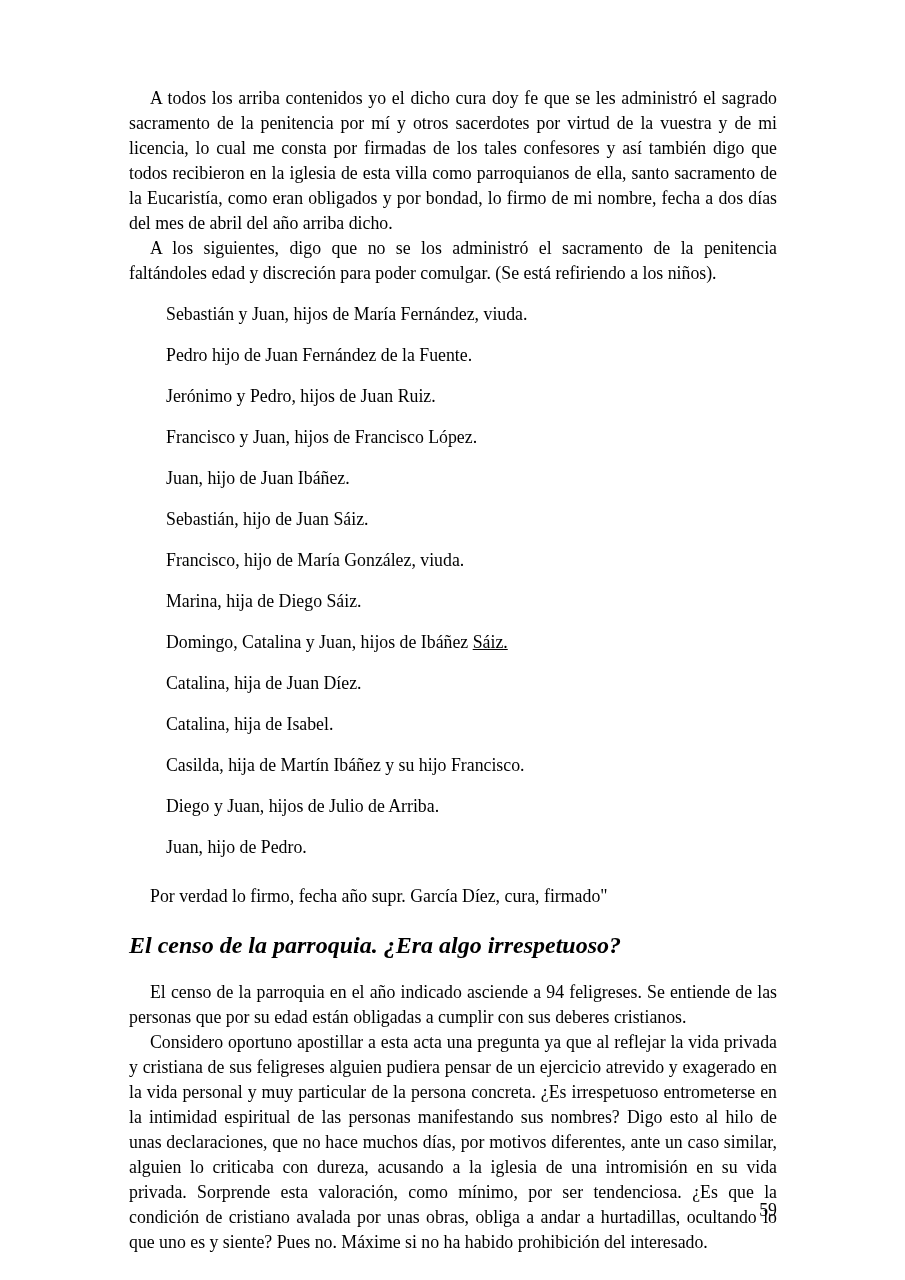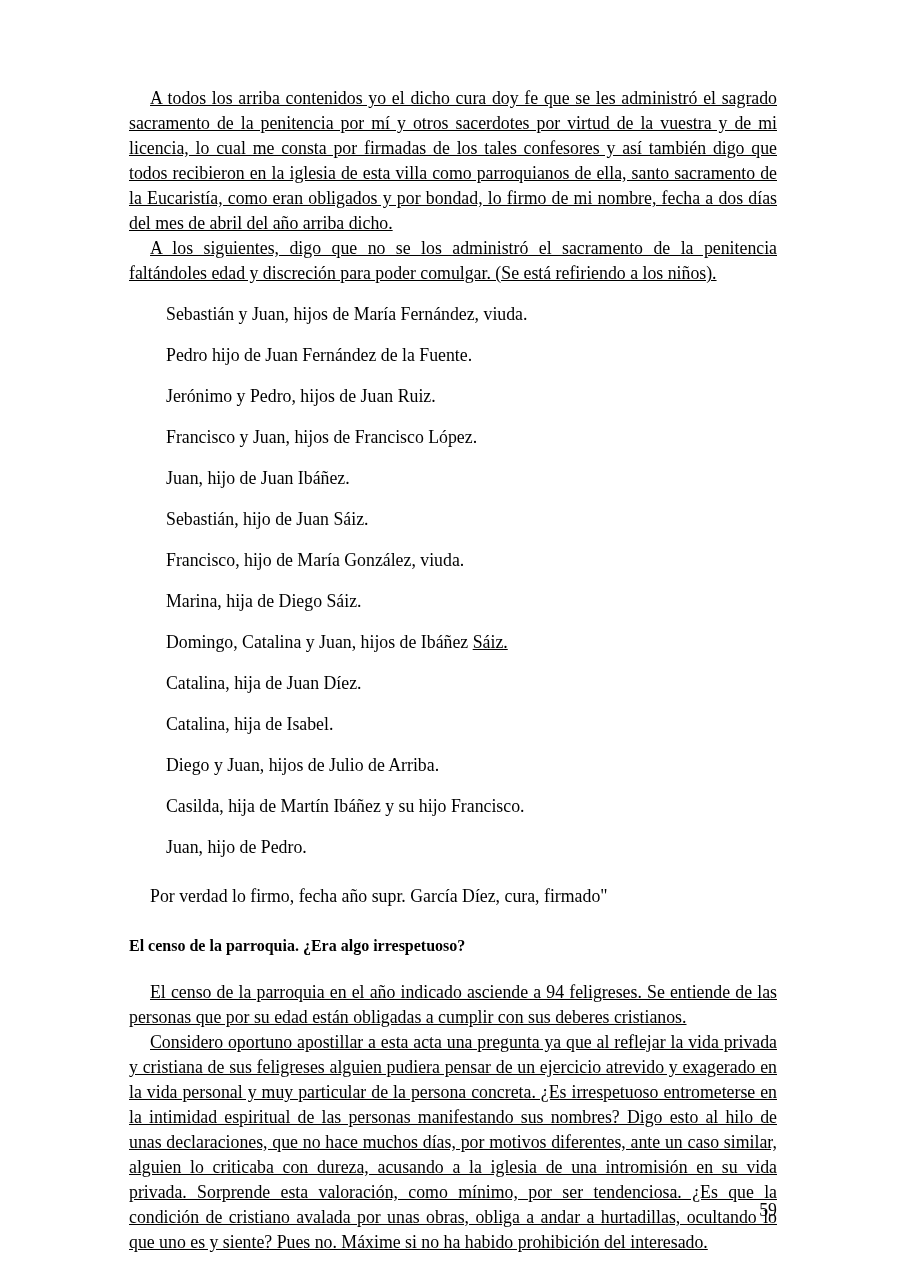--- a/index.html
+++ b/index.html
@@ -20,36 +20,36 @@
   .page {
     position: absolute;
     top: 86px;
     left: 129px;
     width: 648px;
   }
   .para {
     margin: 0;
     text-align: justify;
     text-indent: 21px;
-    text-decoration: underline;
   }
   .list-line {
     margin: 16px;
     text-indent: 21px;
     white-space: nowrap;
   }
   .closing {
     margin: 24px 0 0 0;
     text-indent: 21px;
   }
   .heading {
     margin: 24px 0 22px 0;
-    font-size: 16px;
+    font-size: 24px;
     font-weight: bold;
     line-height: 25px;
+    font-style: italic;
   }
   .underline {
     text-decoration: underline;
   }
   .page-number {
     position: absolute;
     top: 1198px;
     left: 129px;
     width: 648px;
     text-align: right;
@@ -69,22 +69,22 @@
     <div class="list-line">Pedro hijo de Juan Fernández de la Fuente.</div>
     <div class="list-line">Jerónimo y Pedro, hijos de Juan Ruiz.</div>
     <div class="list-line">Francisco y Juan, hijos de Francisco López.</div>
     <div class="list-line">Juan, hijo de  Juan Ibáñez.</div>
     <div class="list-line">Sebastián, hijo de Juan Sáiz.</div>
     <div class="list-line">Francisco, hijo de María González, viuda.</div>
     <div class="list-line">Marina, hija de Diego Sáiz.</div>
     <div class="list-line"><span>Domingo, Catalina y Juan, hijos de Ibáñez </span><span class="underline">Sáiz.</span></div>
     <div class="list-line">Catalina, hija de Juan Díez.</div>
     <div class="list-line">Catalina, hija de Isabel.</div>
+    <div class="list-line">Casilda, hija de Martín Ibáñez y su hijo Francisco.</div>
     <div class="list-line">Diego y Juan, hijos de Julio de Arriba.</div>
-    <div class="list-line">Casilda, hija de Martín Ibáñez y su hijo Francisco.</div>
     <div class="list-line">Juan, hijo de Pedro.</div>
   </div>
 
   <p class="closing">Por verdad lo firmo, fecha año supr. García Díez, cura, firmado"</p>
 
   <h2 class="heading">El censo de la parroquia. ¿Era algo irrespetuoso?</h2>
 
   <p class="para">El censo de la parroquia en el año indicado asciende a 94 feligreses. Se entiende de las personas que por su edad están obligadas a cumplir con sus deberes cristianos.</p>
 
   <p class="para">Considero oportuno apostillar a esta acta una pregunta ya que al  reflejar la vida privada y cristiana de sus feligreses alguien pudiera pensar de un ejercicio atrevido y exagerado en la vida personal y muy particular de la persona concreta. ¿Es irrespetuoso entrometerse en la intimidad espiritual de las personas manifestando sus nombres? Digo esto al hilo de unas declaraciones, que no hace muchos días, por motivos diferentes, ante un caso similar,  alguien lo criticaba con dureza, acusando a la iglesia de una intromisión en su vida privada. Sorprende esta valoración, como mínimo, por ser tendenciosa. ¿Es que la condición de cristiano avalada por unas obras, obliga a andar a hurtadillas, ocultando lo que uno es y siente? Pues no. Máxime si no ha habido prohibición del interesado.</p>

